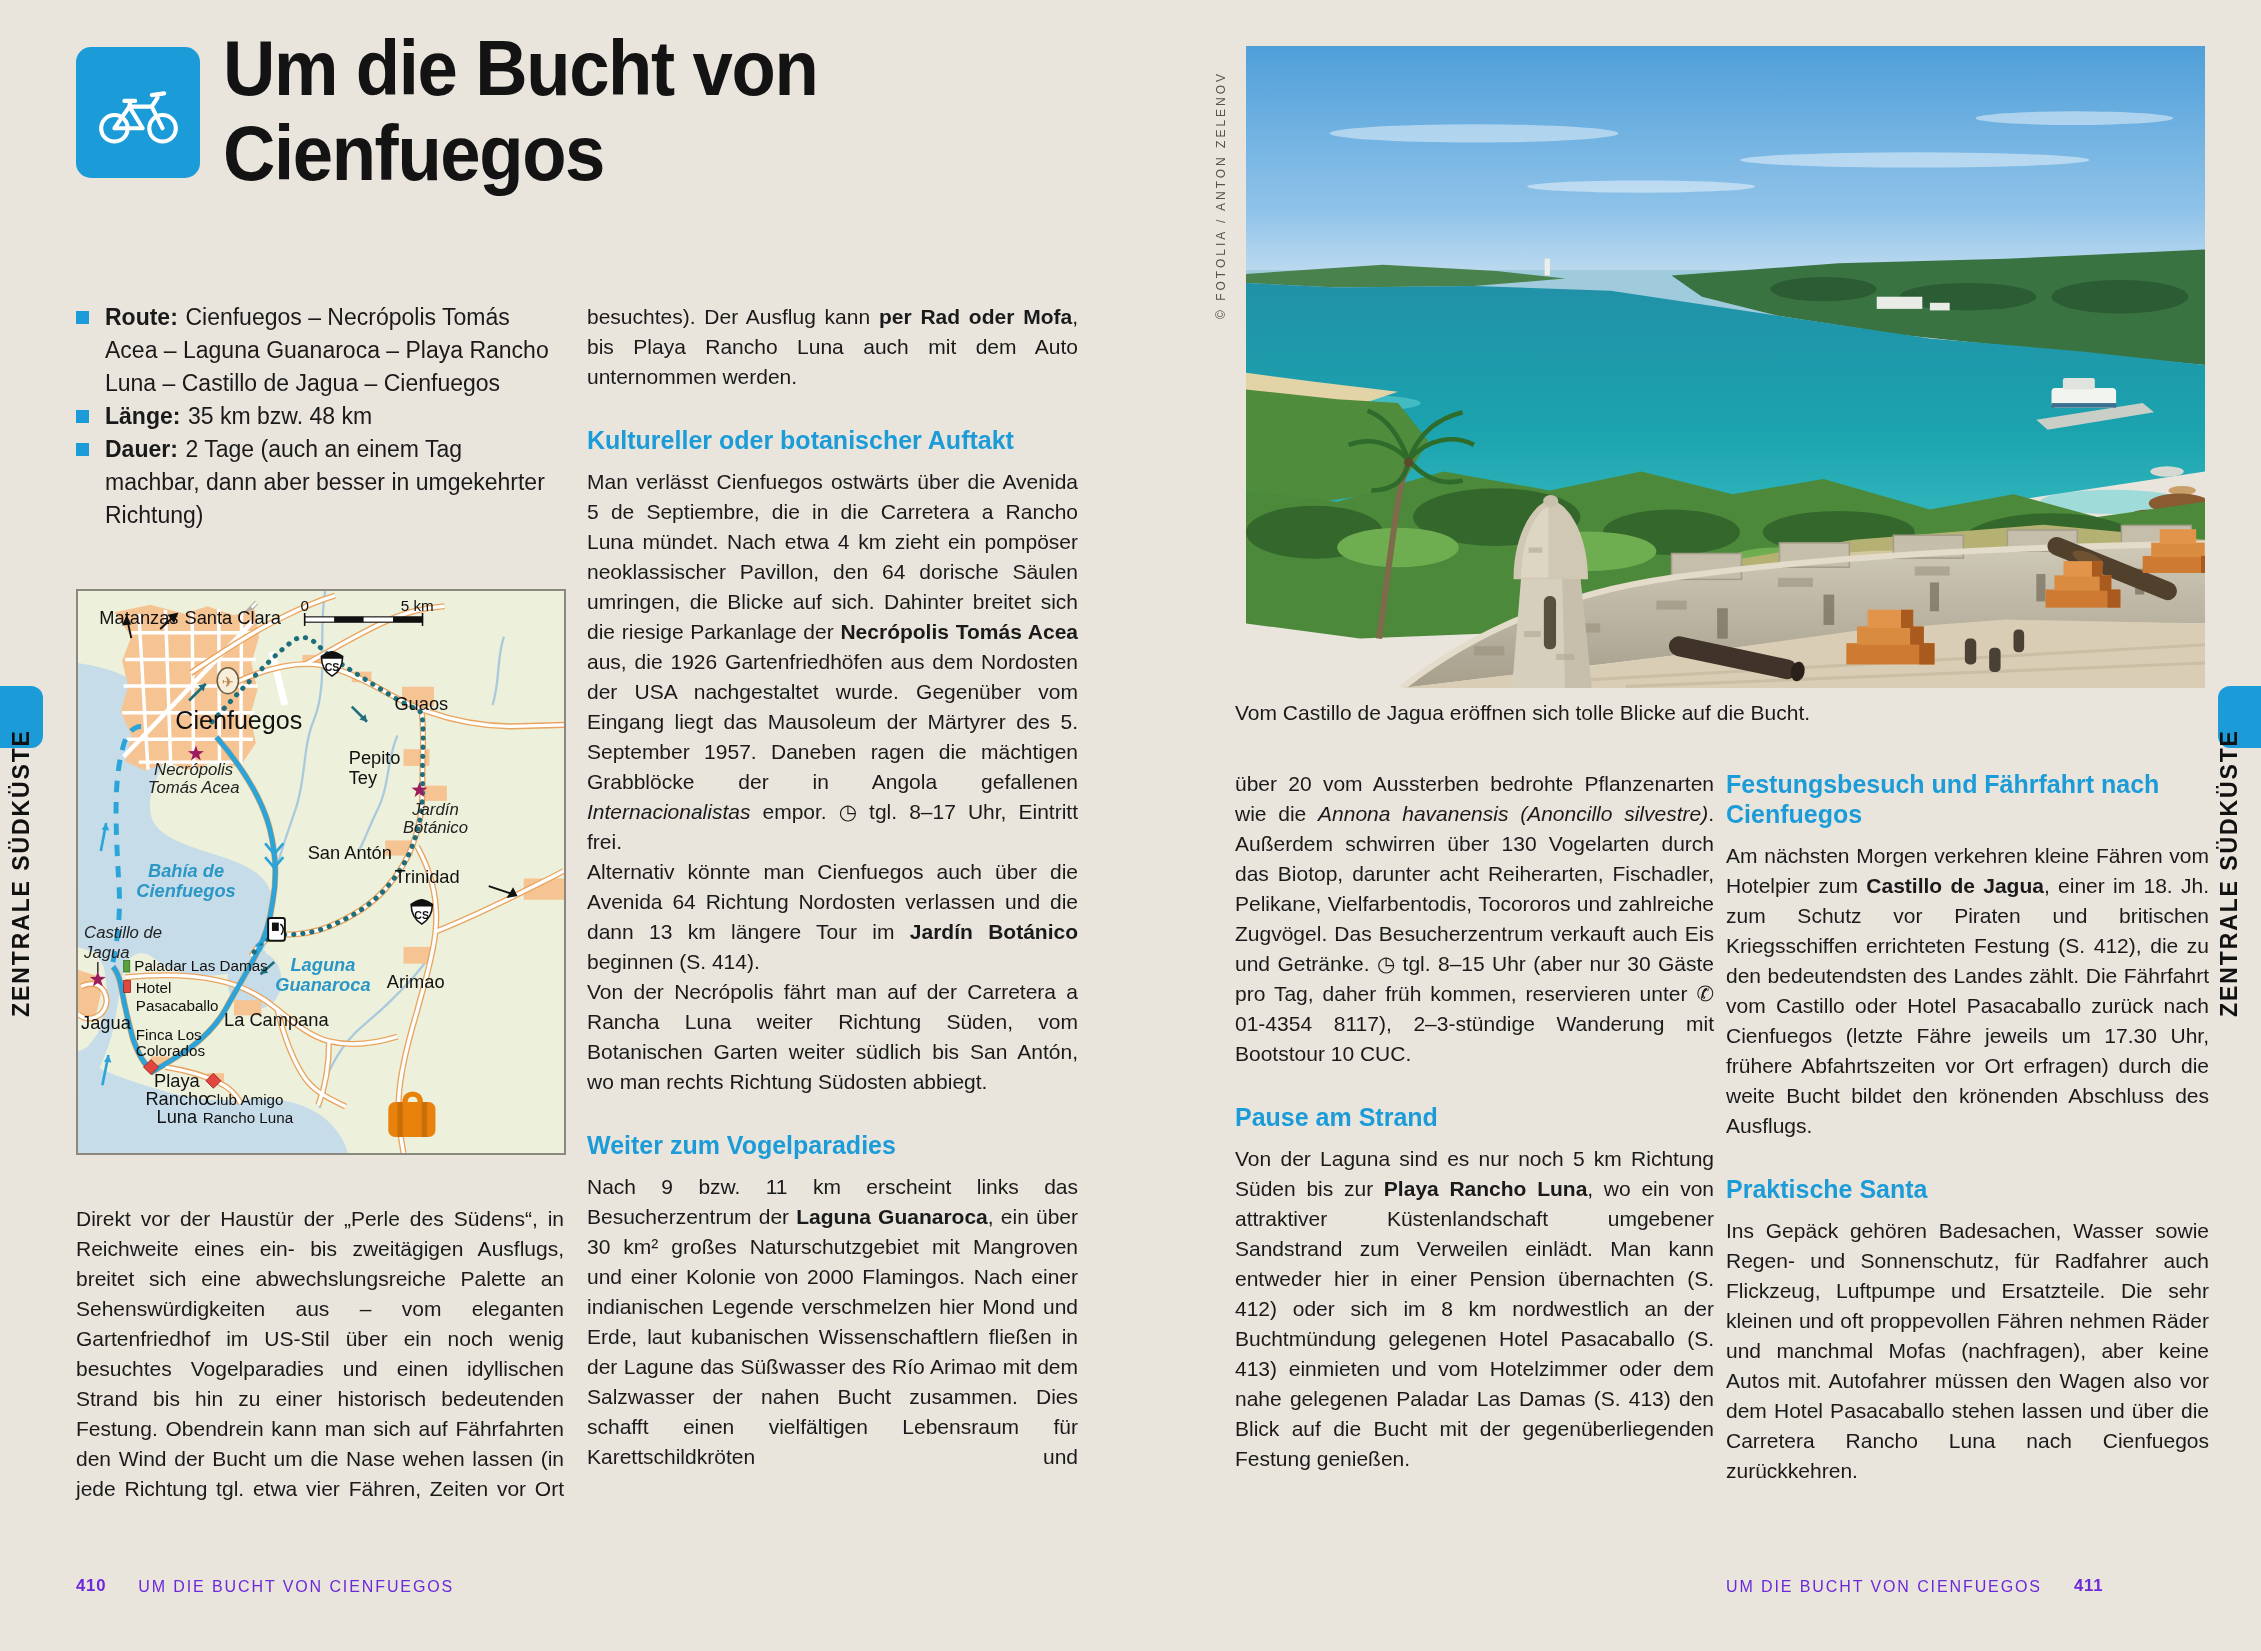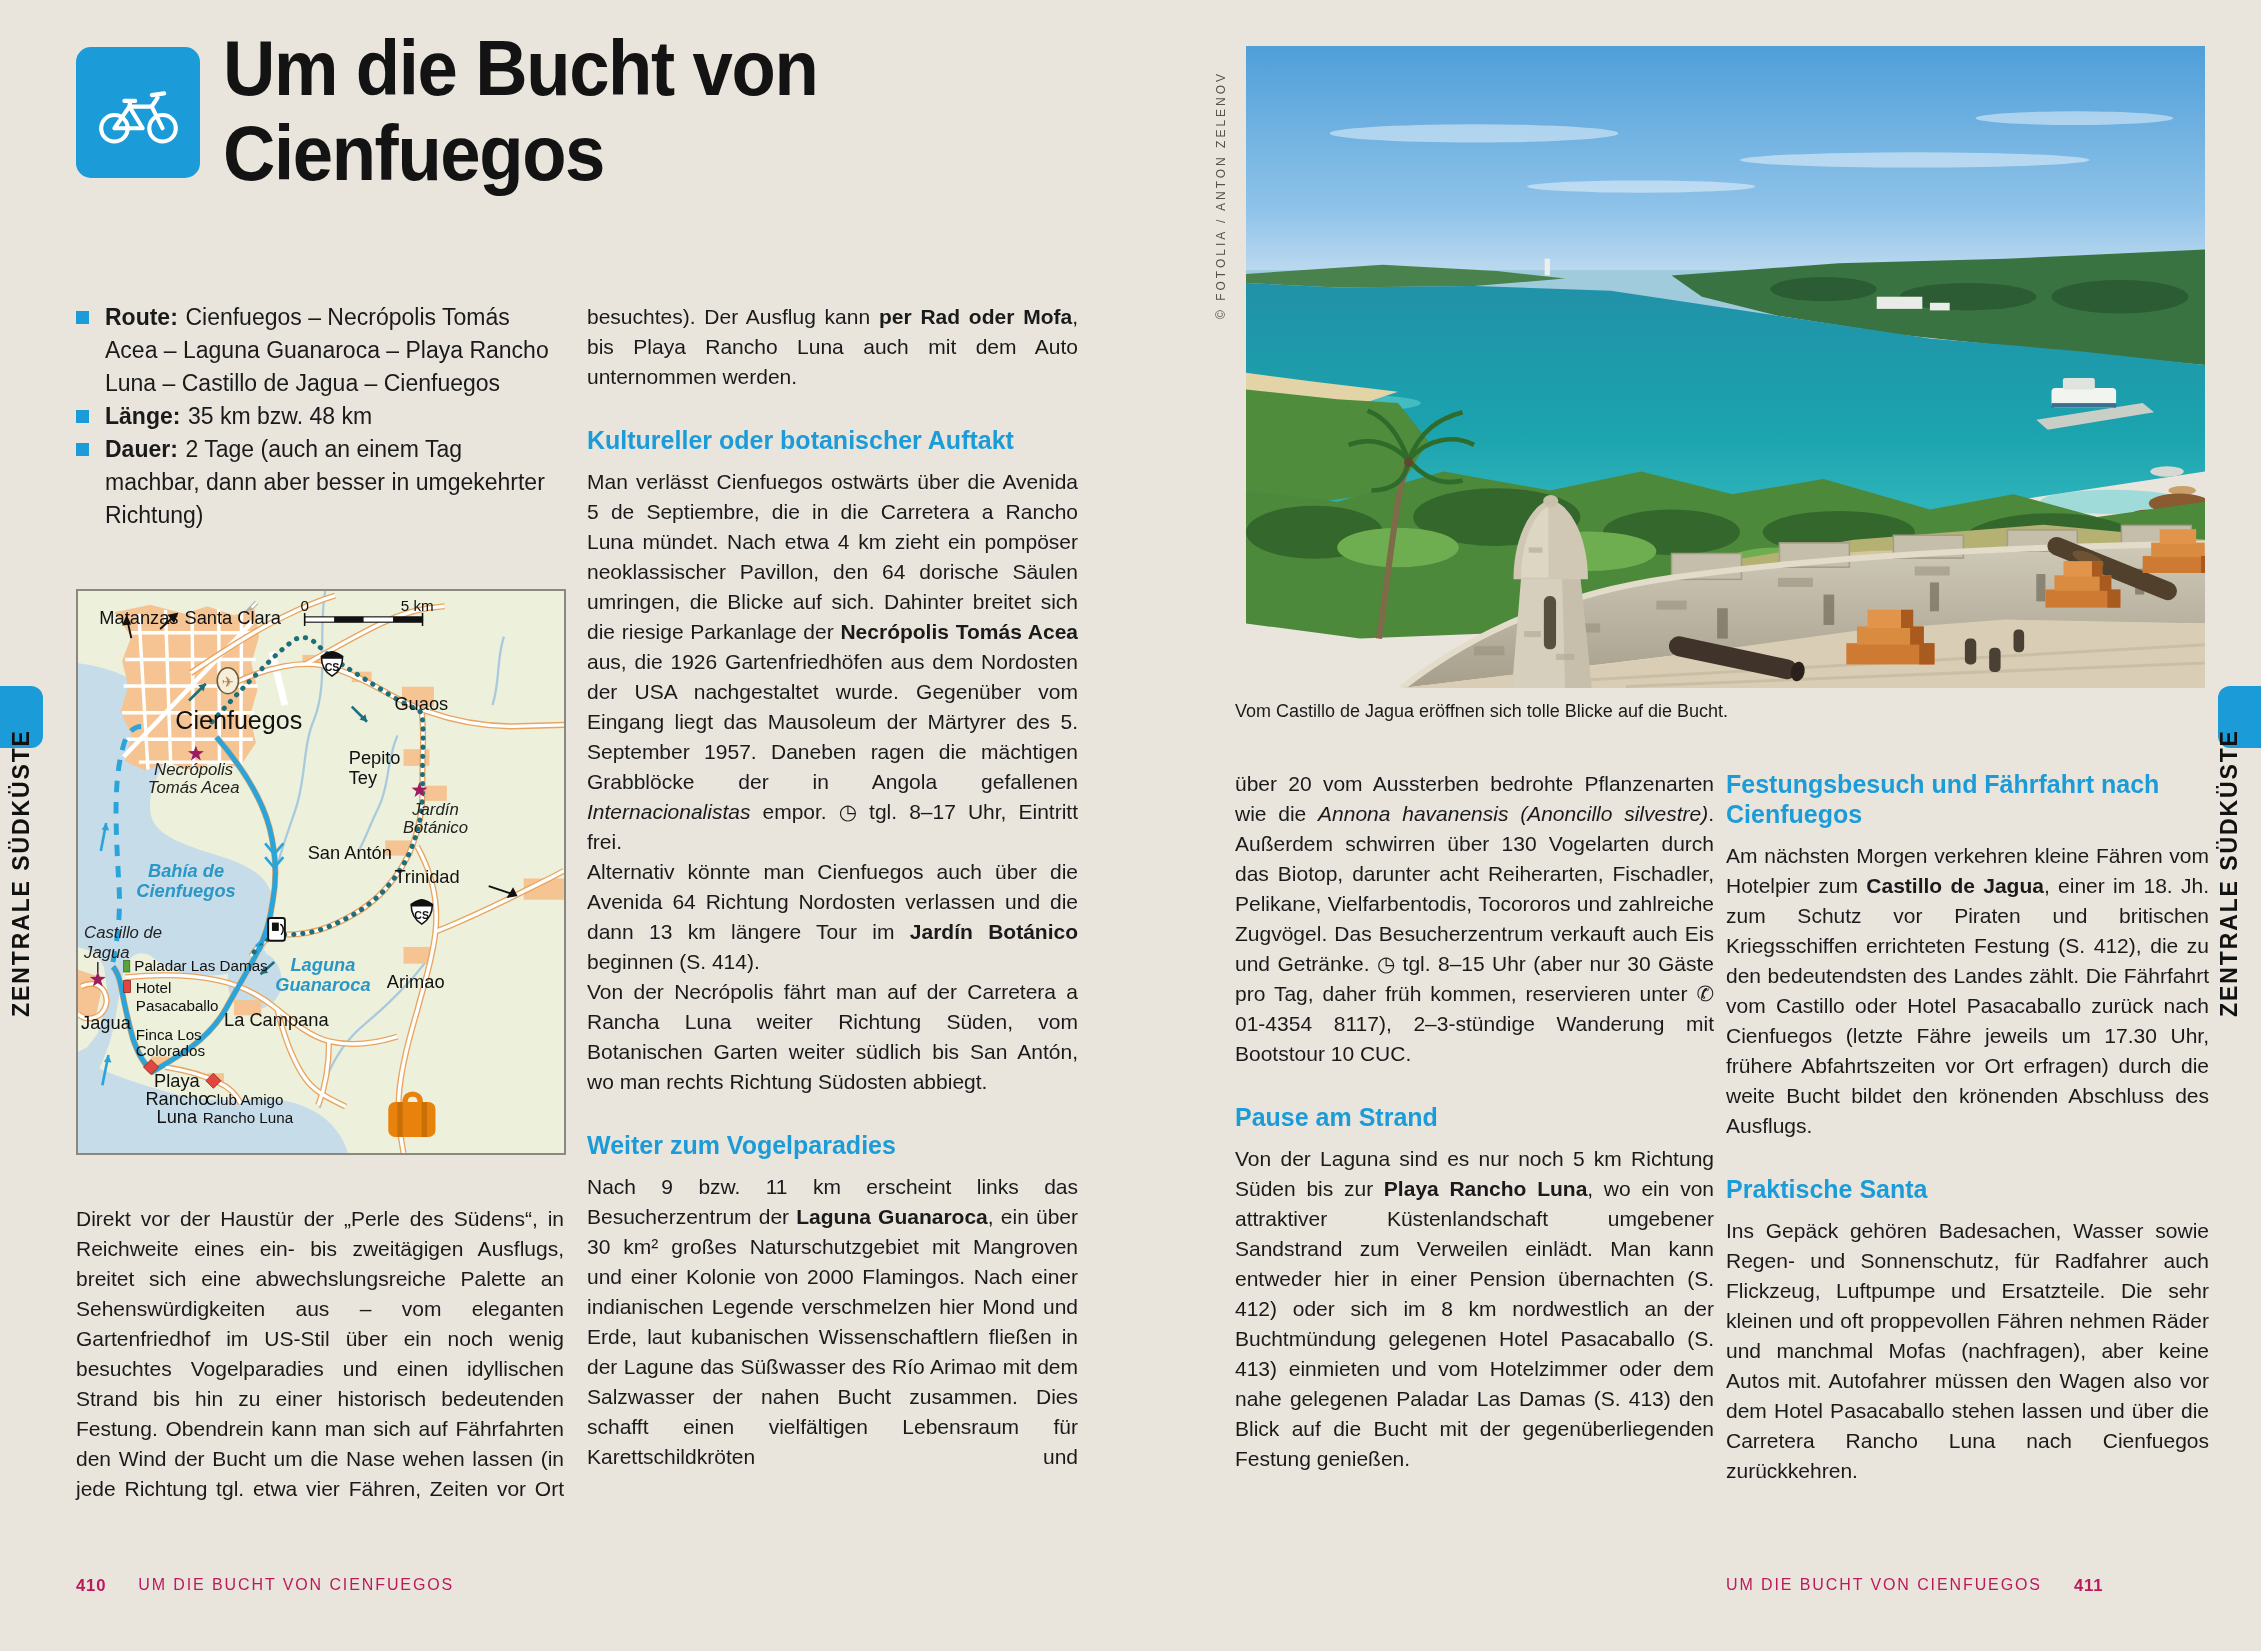--- a/index.html
+++ b/index.html
@@ -44,23 +44,23 @@
   .chead.first{margin-top:0}
   .intro{left:76px;top:1204px;width:488px}
   .col2{left:587px;top:302px;width:491px}
   .rcol1{left:1235px;top:769px;width:479px}
   .rcol2{left:1726px;top:769px;width:483px}
   
   .photo{left:1246px;top:46px;width:959px;height:642px;margin:0}
   .photo svg{display:block;width:100%;height:100%}
   .credit{left:1214px;top:319px;transform:rotate(-90deg);transform-origin:0 0;
     font-size:12px;letter-spacing:3px;color:#55534c;white-space:nowrap}
-  .caption{left:1235px;top:701px;width:973px;font-size:18px;margin:0}
-  
-  .footer{top:1576px;display:flex;align-items:flex-start;gap:32px;font-size:16px;letter-spacing:1.9px;color:#be185d}
+  .caption{left:1235px;top:701px;width:973px;font-size:21px;margin:0}
+  
+  .footer{top:1576px;display:flex;align-items:flex-end;gap:32px;font-size:16px;letter-spacing:1.9px;color:#6d28d9}
   .fl{left:76px}
   .fr{left:1726px}
   .pn{font-weight:700;font-size:16.7px;letter-spacing:0.8px}
   
   .tabblock{width:43px;height:62px;background:var(--accent)}
   .tabblock.left{left:0;top:686px;border-radius:0 12px 12px 0}
   .tabblock.right{left:2218px;top:686px;border-radius:12px 0 0 12px}
   .vtab{font-weight:700;font-size:23px;letter-spacing:1.9px;white-space:nowrap;color:#111;
     transform:rotate(-90deg);transform-origin:0 0}
   .vtab.left{left:7.6px;top:1017px}

